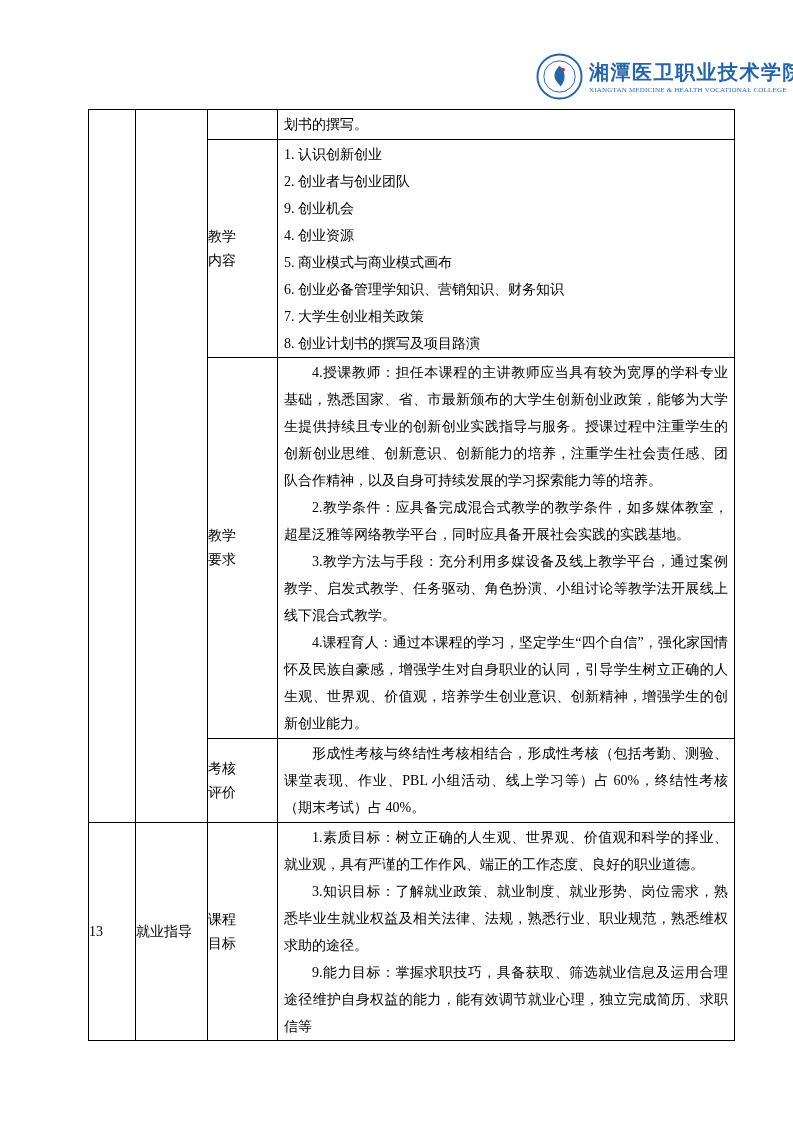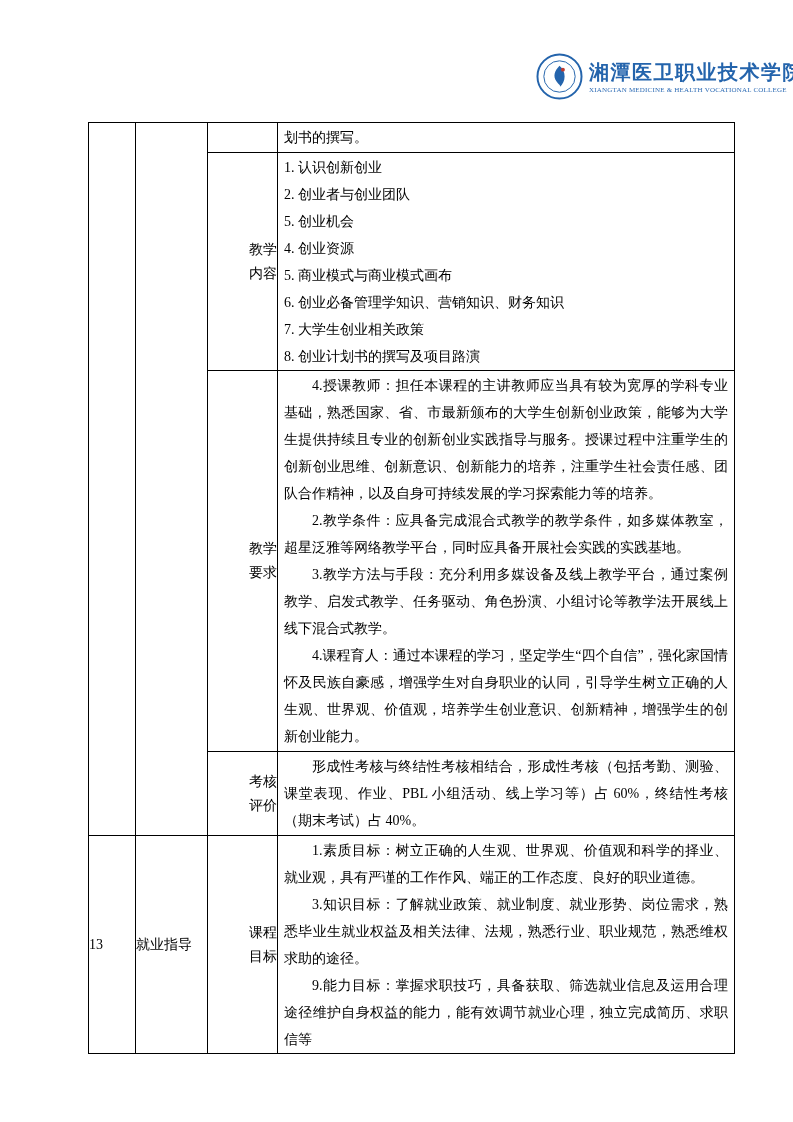--- a/index.html
+++ b/index.html
@@ -13,25 +13,25 @@
   .header-text{margin-left:6px;}
   .college-name{
     font-size:20px;font-weight:bold;color:#2464ac;letter-spacing:1.5px;
     white-space:nowrap;line-height:24px;
   }
   .college-name-en{
     font-size:7px;color:#2e6cb5;letter-spacing:0.2px;white-space:nowrap;margin-top:2px;
   }
   
   .doc-table{
-    position:absolute;left:88px;top:122px;width:646px;
+    position:absolute;left:88px;top:109px;width:646px;
     border-collapse:collapse;table-layout:fixed;
   }
   .doc-table td{border:1px solid #000;padding:0;vertical-align:top;font-size:14px;}
-  .doc-table td.label-cell{vertical-align:middle;text-align:right;line-height:24px;}
+  .doc-table td.label-cell{vertical-align:middle;text-align:left;line-height:24px;}
   .doc-table td.center-cell{vertical-align:middle;text-align:left;}
   .label-line{display:block;}
   .content-cell{line-height:27px;text-align:justify;}
   .content-inner{padding:1px 6px 0 6px;}
   .content-cell p{margin:0;text-indent:2em;}
   .items .item{}
   .h29{height:29px;}
   .h215{height:215px;}
   .h380{height:380px;}
   .h83{height:83px;}
@@ -82,21 +82,21 @@
 
       <tr>
         <td class="label-cell h215">
           <span class="label-line">教学</span>
           <span class="label-line">内容</span>
         </td>
         <td class="content-cell h215">
           <div class="content-inner items">
             <div class="item">1. 认识创新创业</div>
             <div class="item">2. 创业者与创业团队</div>
-            <div class="item">5. 创业机会</div>
+            <div class="item">9. 创业机会</div>
             <div class="item">4. 创业资源</div>
             <div class="item">5. 商业模式与商业模式画布</div>
             <div class="item">6. 创业必备管理学知识、营销知识、财务知识</div>
             <div class="item">7. 大学生创业相关政策</div>
             <div class="item">8. 创业计划书的撰写及项目路演</div>
           </div>
         </td>
       </tr>
 
       <tr>

